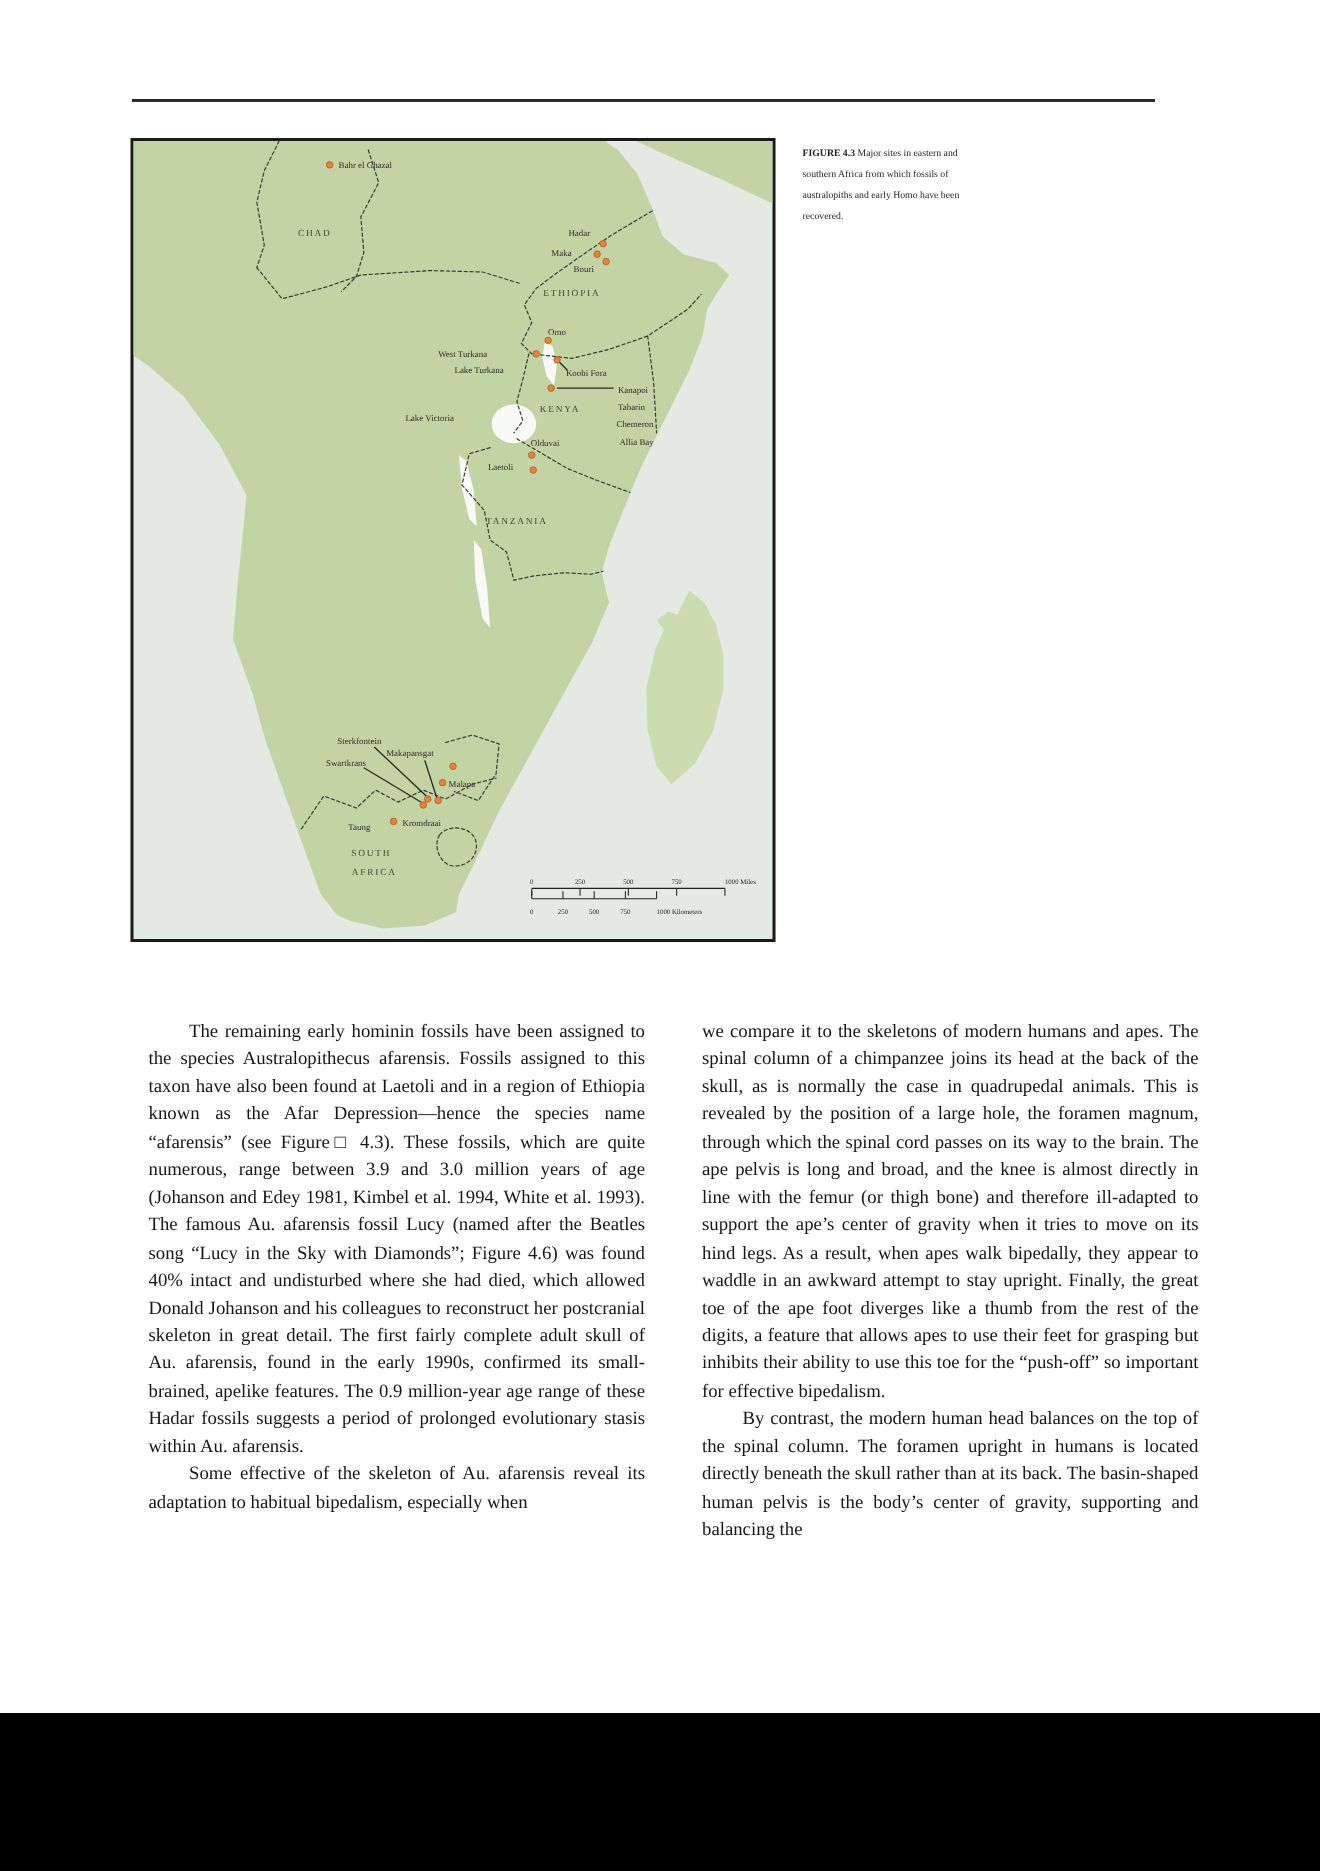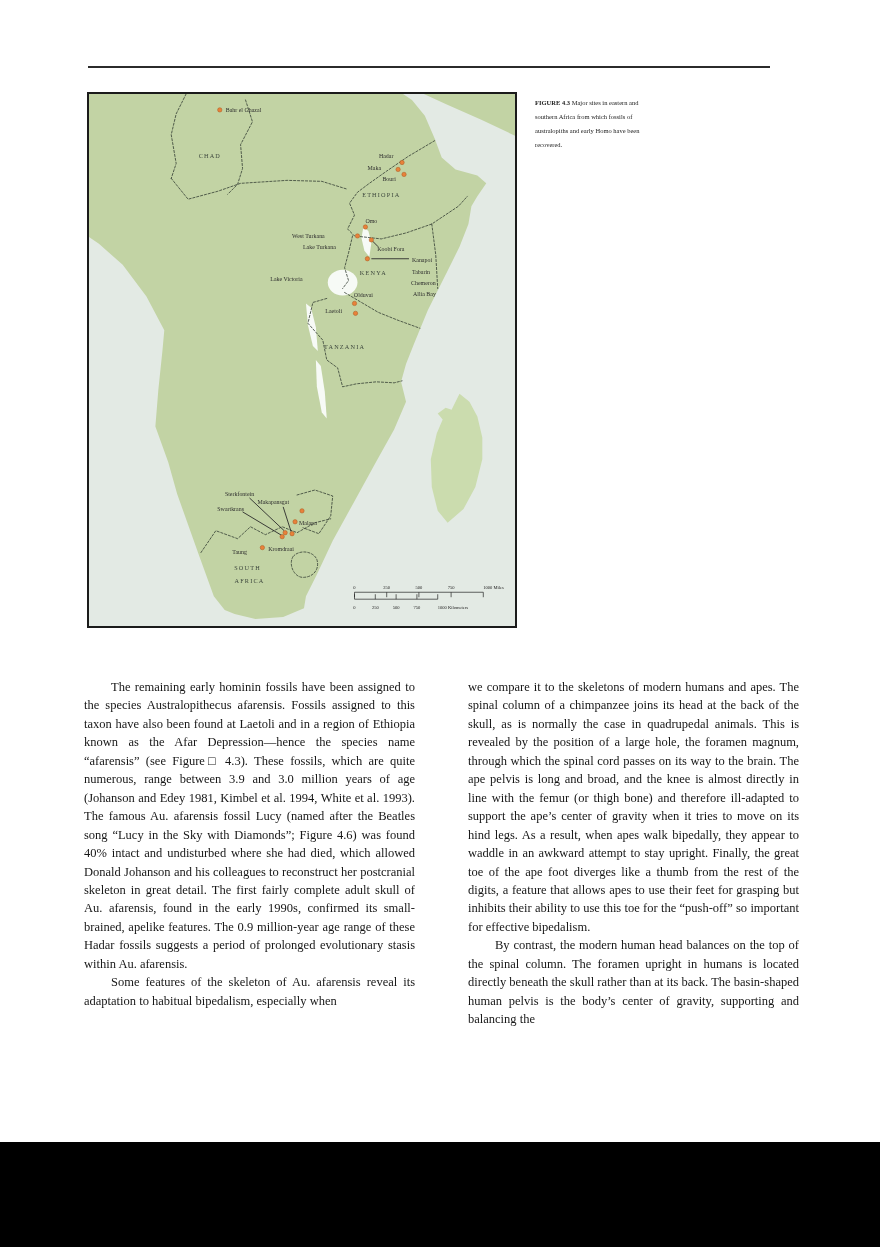--- a/index.html
+++ b/index.html
@@ -12,21 +12,21 @@
     position:absolute;left:87px;top:92px;width:430px;height:536px;
     border:2px solid #1b1b1b;box-sizing:border-box;background:#e3eae4;
   }
   .map-frame svg{display:block;width:100%;height:100%;}
   .caption{
     position:absolute;left:535px;top:96px;width:124px;
     font-size:6.5px;line-height:14px;color:#222;
   }
   .caption .cap-label{font-weight:bold;}
   .column{position:absolute;top:678px;width:331px;}
-  #col-left{left:84px;}
+  #col-left{left:99px;}
   #col-right{left:440px;margin-left:28px;}
   .column p{
     margin:0;text-align:justify;font-size:12.5px;line-height:18.45px;
     color:#161616;
   }
   .column p.indent{text-indent:27px;}
   .footer-band{position:absolute;left:0;top:1142px;width:880px;height:105px;background:#000;}
 
   
   .land{fill:#c2d3a4;stroke:none;}
@@ -189,20 +189,20 @@
           <text x="352" y="519" text-anchor="start" class="scale-label">1000 Kilometers</text>
         </g>
       </g>
   </svg>
 </div>
 
 <div class="caption"><span class="cap-label">FIGURE 4.3</span><span> Major sites in eastern and southern Africa from which fossils of australopiths and early Homo have been recovered.</span></div>
 
 <div id="col-left" class="column">
     <p class="indent">The remaining early hominin fossils have been assigned to the species Australopithecus afarensis. Fossils assigned to this taxon have also been found at Laetoli and in a region of Ethiopia known as the Afar Depression—hence the species name “afarensis” (see Figure□ 4.3). These fossils, which are quite numerous, range between 3.9 and 3.0 million years of age (Johanson and Edey 1981, Kimbel et al. 1994, White et al. 1993). The famous Au. afarensis fossil Lucy (named after the Beatles song “Lucy in the Sky with Diamonds”; Figure 4.6) was found 40% intact and undisturbed where she had died, which allowed Donald Johanson and his colleagues to reconstruct her postcranial skeleton in great detail. The first fairly complete adult skull of Au. afarensis, found in the early 1990s, confirmed its small-brained, apelike features. The 0.9 million-year age range of these Hadar fossils suggests a period of prolonged evolutionary stasis within Au. afarensis.</p>
-    <p class="indent">Some features of the skeleton of Au. afarensis reveal its adaptation to habitual bipedalism, especially when</p>
+    <p class="indent">Some effective of the skeleton of Au. afarensis reveal its adaptation to habitual bipedalism, especially when</p>
   </div>
 <div id="col-right" class="column">
     <p>we compare it to the skeletons of modern humans and apes. The spinal column of a chimpanzee joins its head at the back of the skull, as is normally the case in quadrupedal animals. This is revealed by the position of a large hole, the foramen magnum, through which the spinal cord passes on its way to the brain. The ape pelvis is long and broad, and the knee is almost directly in line with the femur (or thigh bone) and therefore ill-adapted to support the ape’s center of gravity when it tries to move on its hind legs. As a result, when apes walk bipedally, they appear to waddle in an awkward attempt to stay upright. Finally, the great toe of the ape foot diverges like a thumb from the rest of the digits, a feature that allows apes to use their feet for grasping but inhibits their ability to use this toe for the “push-off” so important for effective bipedalism.</p>
     <p class="indent">By contrast, the modern human head balances on the top of the spinal column. The foramen upright in humans is located directly beneath the skull rather than at its back. The basin-shaped human pelvis is the body’s center of gravity, supporting and balancing the</p>
   </div>
 
 <div class="footer-band"></div>
 
 </body></html>

